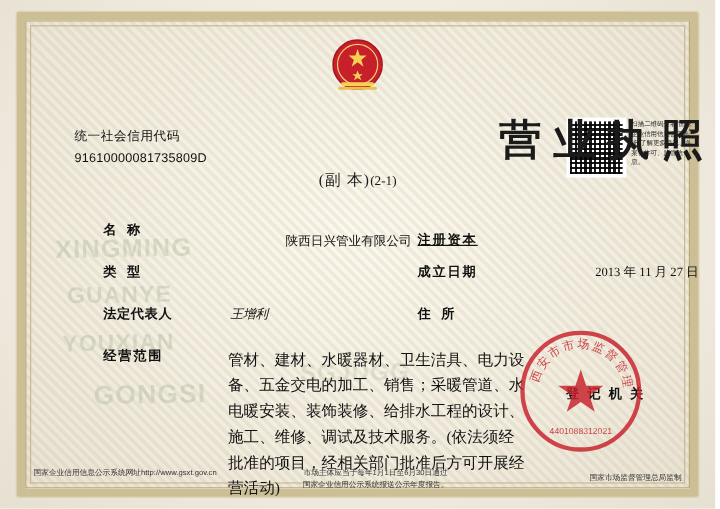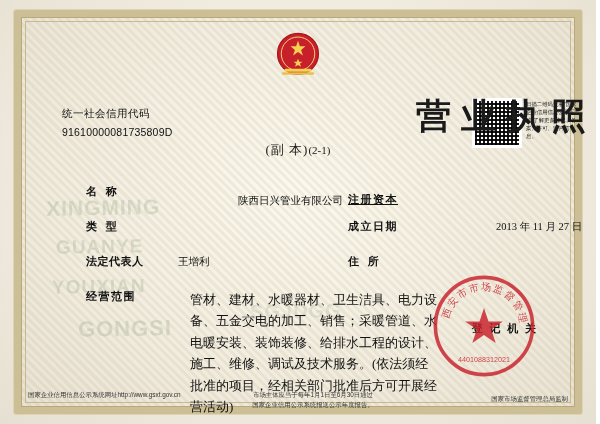--- a/index.html
+++ b/index.html
@@ -249,21 +249,21 @@
   <div class="subtitle">
     <span>(副 本)</span><span class="code">(2-1)</span>
   </div>
 
   <div class="field-label" style="left:86px; top:184px;">名  称</div>
   <div class="field-value" style="left:190px; top:194px;margin-left:48px;">陕西日兴管业有限公司</div>
 
   <div class="field-label" style="left:86px; top:219px;">类  型</div>
 
   <div class="field-label" style="left:86px; top:254px; letter-spacing:0.5px;">法定代表人</div>
-  <div class="field-value" style="left:178px; top:255px;">王增利</div>
+  <div class="field-value" style="left:192px; top:255px;font-style:italic;">王增利</div>
 
   <div class="field-label" style="left:86px; top:289px; letter-spacing:1.5px;">经营范围</div>
   <div class="field-value small" style="left:190px; top:289px; width:250px;">管材、建材、水暖器材、卫生洁具、电力设备、五金交电的加工、销售；采暖管道、水电暖安装、装饰装修、给排水工程的设计、施工、维修、调试及技术服务。(依法须经批准的项目，经相关部门批准后方可开展经营活动)</div>
 
   <div class="field-label" style="left:348px; top:192px; letter-spacing:1.5px;text-decoration:underline;">注册资本</div>
 
   <div class="field-label" style="left:348px; top:219px; letter-spacing:1.5px;">成立日期</div>
   <div class="field-value" style="left:462px; top:220px;margin-left:34px;">2013 年 11 月 27 日</div>
 
   <div class="field-label" style="left:348px; top:254px;">住  所</div>

